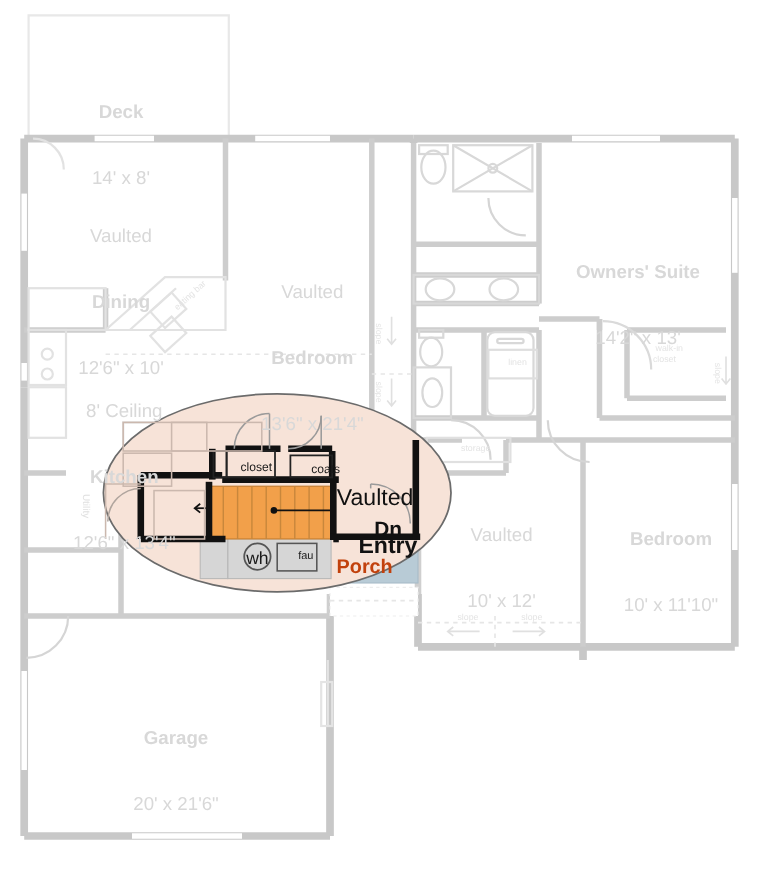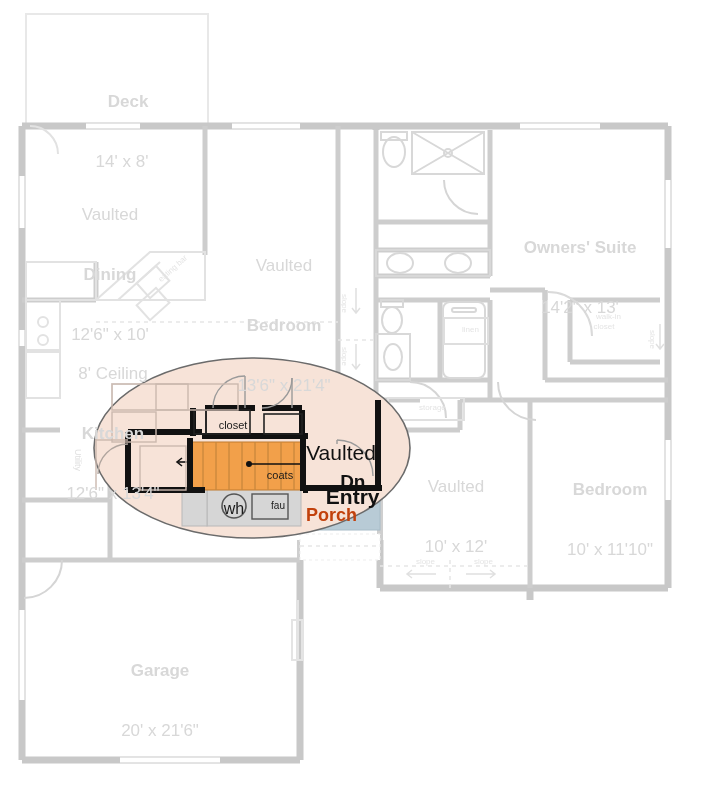--- a/index.html
+++ b/index.html
@@ -323,21 +323,21 @@
       <rect x="156" y="384" width="82" height="26"></rect>
       <path d="M96,432 L96,490"></path>
       <path d="M96,440 L128,440"></path>
       <rect x="140" y="446" width="46" height="44"></rect>
     </g>
   </g>
 </svg>
 
 <div id="labels">
 
-  <div class="lbl room-lbl" style="left:122px; top:52px; transform:translate(-50%,0);text-align:right;">
+  <div class="lbl room-lbl" style="left:110px; top:52px; transform:translate(-50%,0);">
     <span class="b">Deck</span>
     <span class="n">14' x 8'</span>
   </div>
 
   <div class="lbl room-lbl" style="left:110px; top:165px; transform:translate(-50%,0);">
     <span class="n">Vaulted</span>
     <span class="b">Dining</span>
     <span class="n">12'6" x 10'</span>
   </div>
 
@@ -420,21 +420,21 @@
   </div>
 
   <div class="hi-lbl hi-dn" style="left:319px; top:452px;">
     <span>Dn</span>
   </div>
 
   <div class="hi-small" style="left:233px; top:419px; transform:translate(-50%,0);">
     <span>closet</span>
   </div>
 
-  <div class="hi-small" style="left:280px; top:421px; transform:translate(-50%,0);margin-top:48px;">
+  <div class="hi-small" style="left:296px; top:421px; transform:translate(-50%,0);">
     <span>coats</span>
   </div>
 
   <div class="hi-small" style="left:234px; top:500px; transform:translate(-50%,0); font-size:16px;">
     <span>wh</span>
   </div>
 
   <div class="hi-small" style="left:269px; top:500px; transform:translate(-50%,0); font-size:10px;padding-left:18px;">
     <span>fau</span>
   </div>

